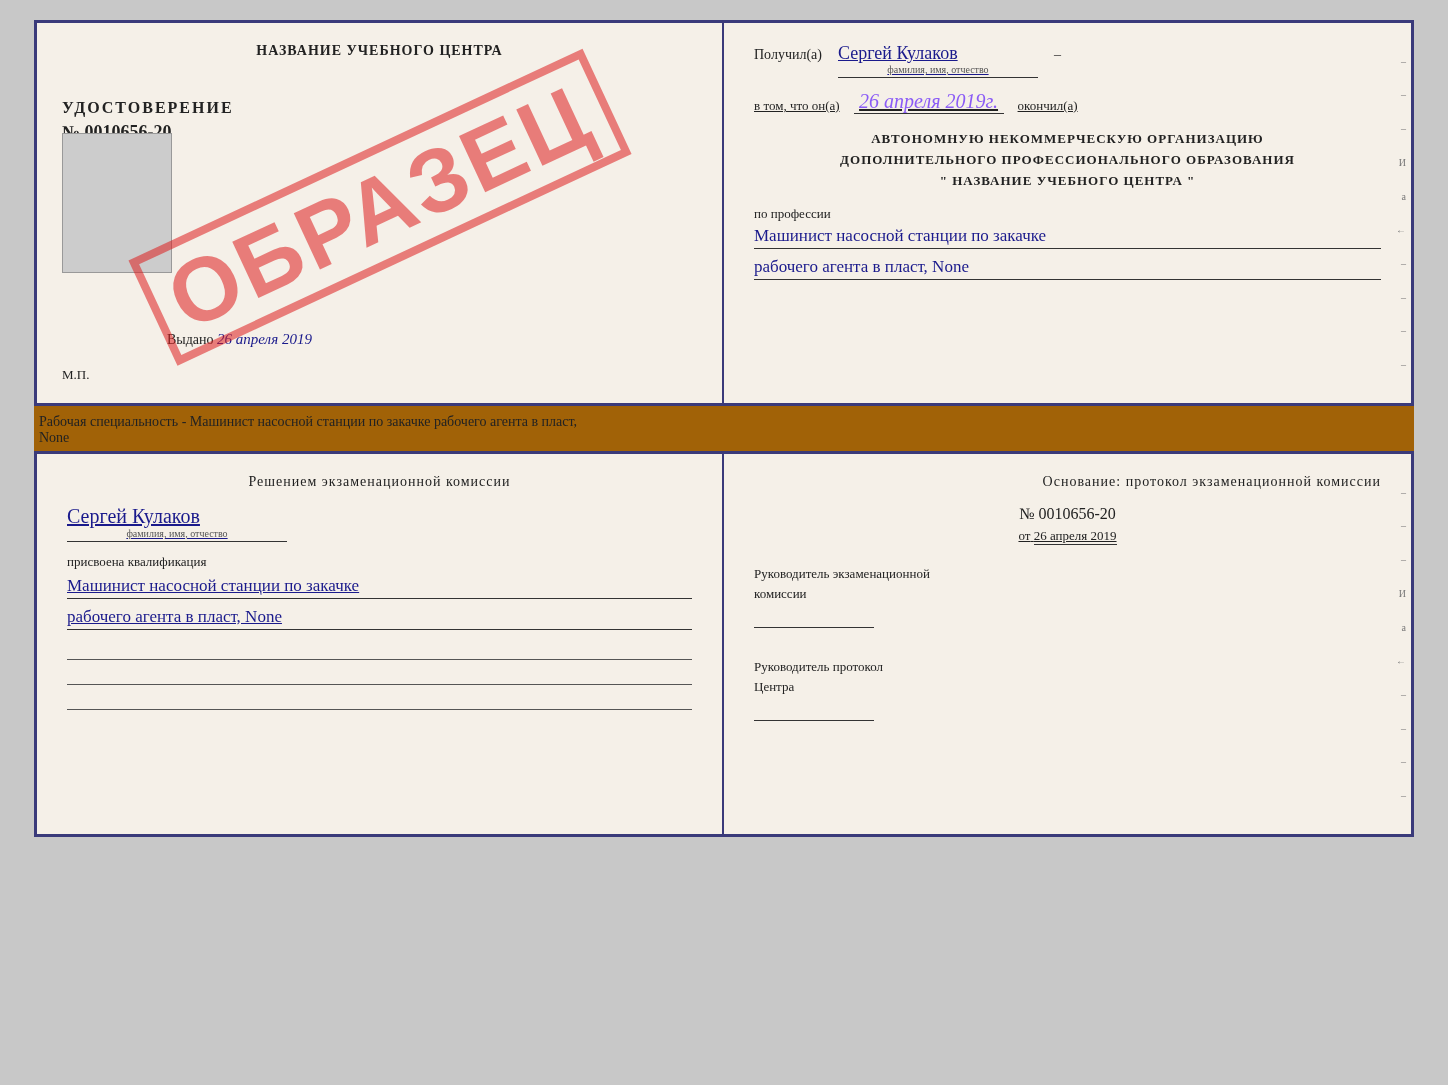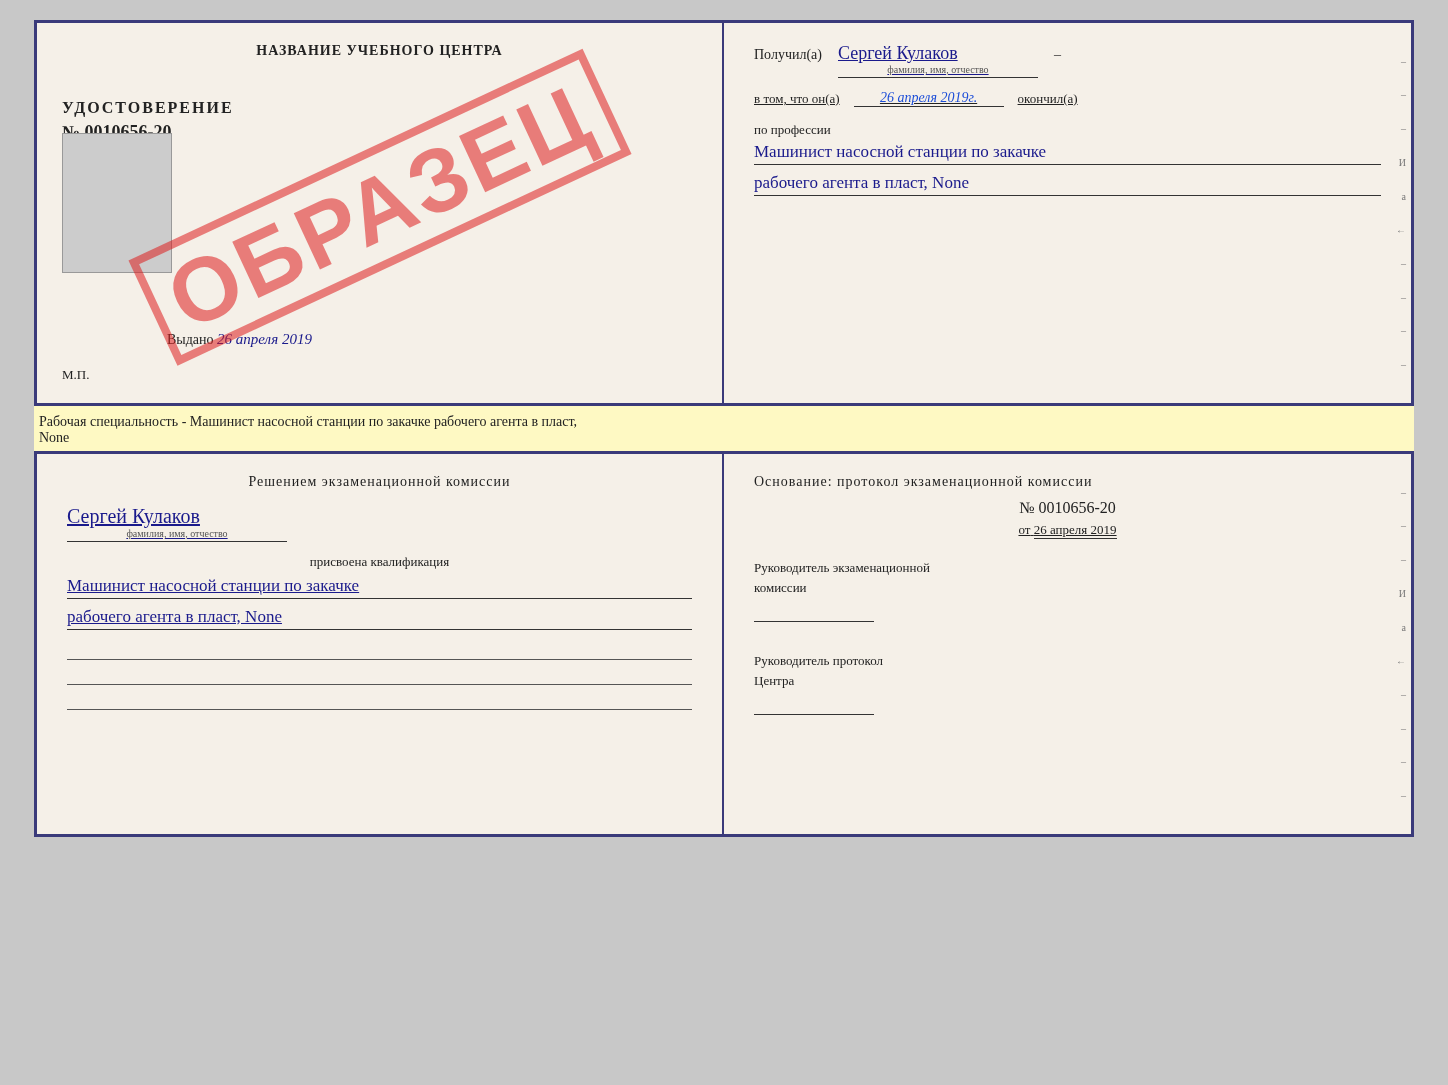--- a/index.html
+++ b/index.html
@@ -161,22 +161,22 @@
       flex-wrap: wrap;
       text-decoration: underline;
     }
 
     .date-underline {
       font-style: italic;
       border-bottom: 1px solid #333;
       min-width: 150px;
       display: inline-block;
       font-family: 'Segoe Script', 'Comic Sans MS', cursive;
-      font-size: 14px;
-      color: #1d4ed8;
+      font-size: 20px;
+      color: #8b5cf6;
       text-align: center;
     }
 
     .org-block {
       text-align: center;
       font-size: 13px;
       letter-spacing: 1px;
       text-transform: uppercase;
       color: #222;
       margin: 15px 0 5px 0;
@@ -200,21 +200,21 @@
       padding-bottom: 2px;
       margin-bottom: 8px;
     }
 
     
     .separator-text {
       width: 100%;
       padding: 8px 5px 5px 5px;
       font-size: 14px;
       color: #222;
-      background: #fef9c3;
+      background: #a16207;
     }
 
     
     .cert-bottom {
       display: flex;
       width: 100%;
       background: #f5f0e8;
       border: 3px solid #3a3a7a;
       position: relative;
     }
@@ -255,21 +255,21 @@
     .fio-hint-small {
       font-size: 10px;
       color: #555;
       text-align: center;
       display: block;
     }
 
     .prisvoena {
       font-size: 13px;
       color: #222;
-      text-align: center;
+      text-align: left;
       margin: 12px 0 6px 0;
     }
 
     .qualification-text {
       font-family: 'Segoe Script', 'Comic Sans MS', cursive;
       font-size: 17px;
       color: #1a1a8c;
       border-bottom: 1px solid #333;
       display: block;
       padding-bottom: 2px;
@@ -289,22 +289,22 @@
     .dopusk-italic {
       font-style: italic;
       text-decoration: underline;
     }
 
     
     .osnovanie-text {
       font-size: 14px;
       color: #222;
       letter-spacing: 1px;
-      text-align: left;
-      margin-bottom: 9px;
+      text-align: right;
+      margin-bottom: 15px;
     }
 
     .protocol-number {
       font-size: 16px;
       color: #222;
       text-align: center;
       margin-bottom: 5px;
     }
 
     .ot-date {
@@ -402,20 +402,25 @@
         </span>
         <span class="dash-right">–</span>
       </div>
 
       <div class="vtom-line">
         <span>в том, что он(а)</span>
         <span class="date-underline">26 апреля 2019г.</span>
         <span>окончил(а)</span>
       </div>
 
+      <div class="org-block">
+        <div>АВТОНОМНУЮ НЕКОММЕРЧЕСКУЮ ОРГАНИЗАЦИЮ</div>
+        <div>ДОПОЛНИТЕЛЬНОГО ПРОФЕССИОНАЛЬНОГО ОБРАЗОВАНИЯ</div>
+        <div>" НАЗВАНИЕ УЧЕБНОГО ЦЕНТРА "</div>
+      </div>
 
       <div class="po-professii">по профессии</div>
       <span class="profession-text">Машинист насосной станции по закачке</span>
       <span class="profession-text">рабочего агента в пласт, None</span>
 
       <div class="right-margin-lines">
         <span class="margin-dash">–</span>
         <span class="margin-dash">–</span>
         <span class="margin-dash">–</span>
         <span class="margin-dash">И</span>

